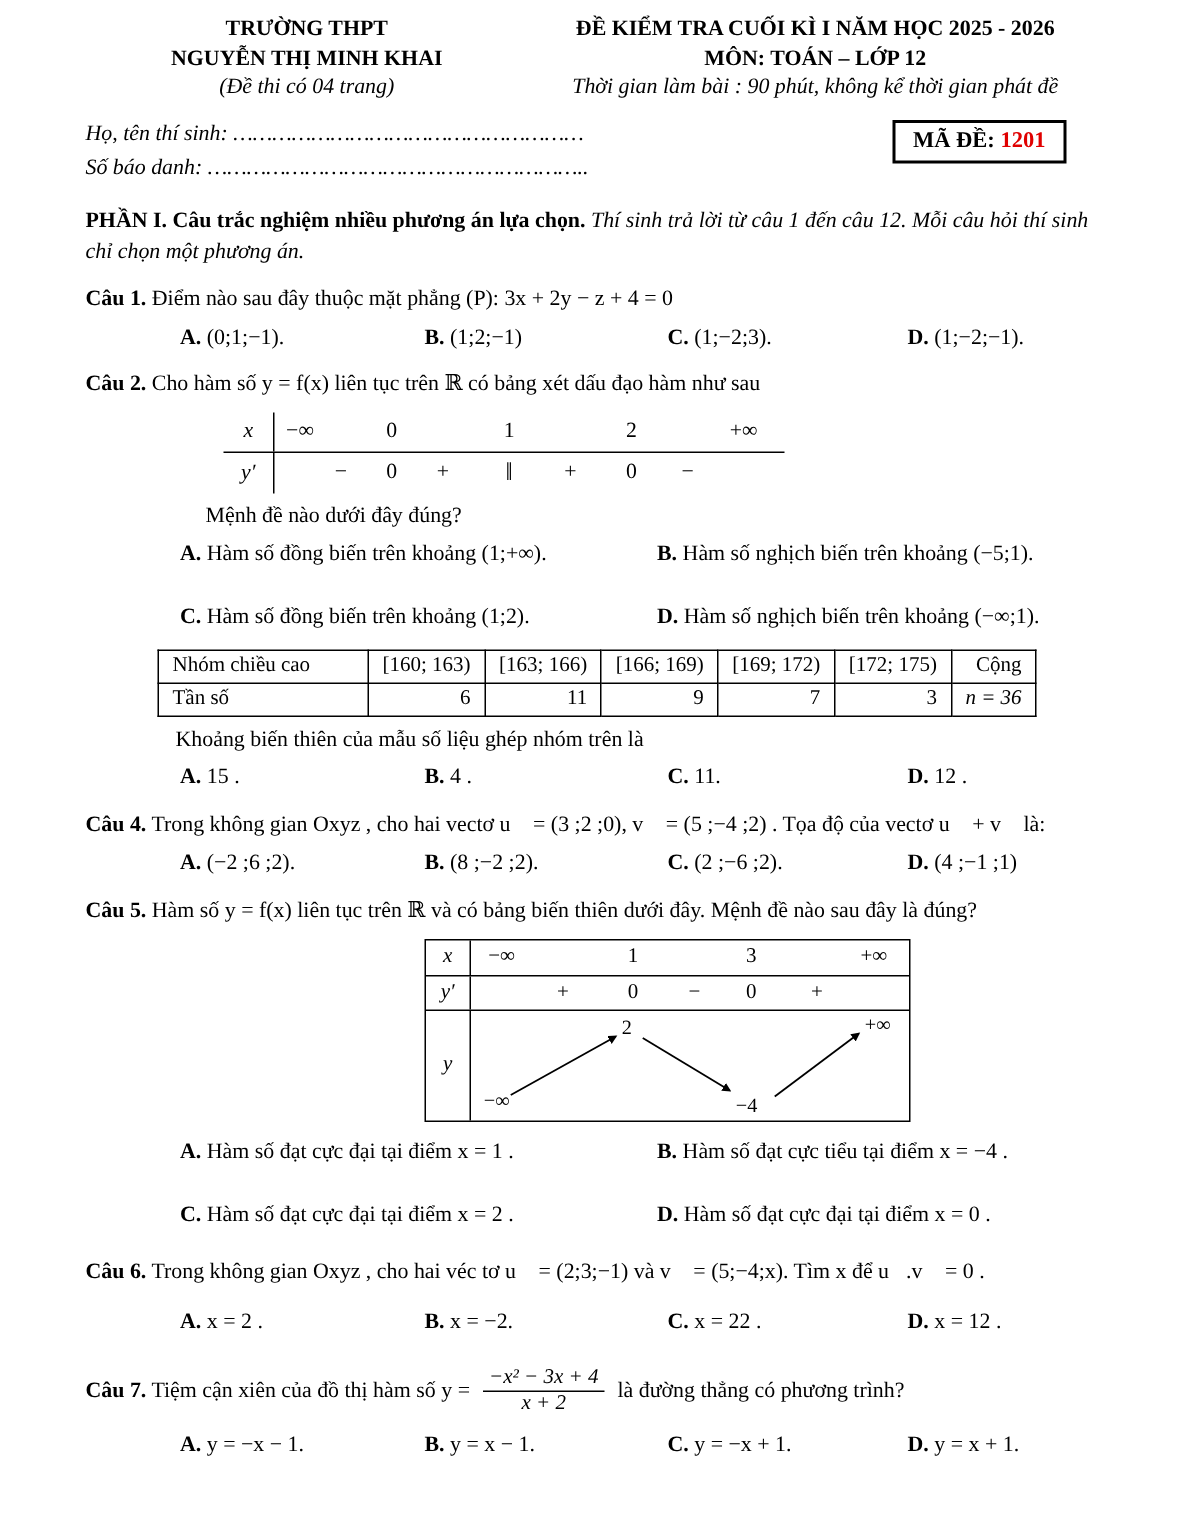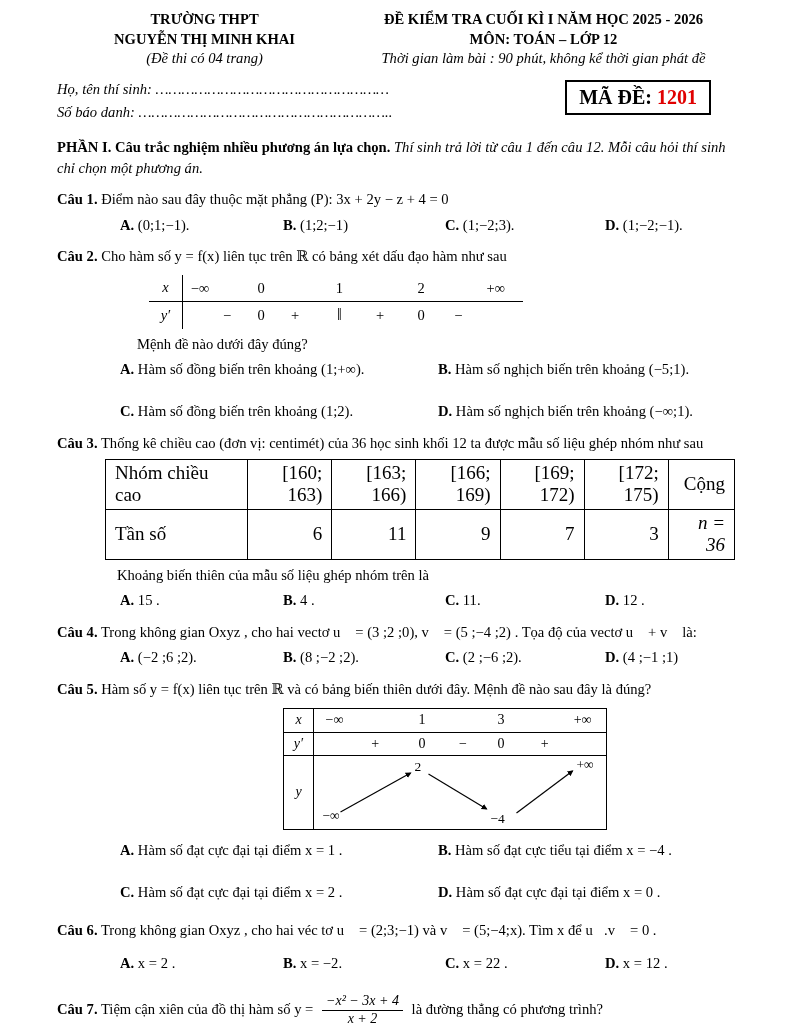--- a/index.html
+++ b/index.html
@@ -6,40 +6,40 @@
   html,body{background:#fff;}
   .page{width:792px;height:1024px;padding:10px 57px 8px;font-family:"Liberation Serif","DejaVu Serif",serif;font-size:14.6px;color:#000;position:relative;overflow:hidden;background:#fff;}
   .b{font-weight:bold;}
   .i{font-style:italic;}
   .red{color:#e00000;}
   .doc-header{display:flex;}
   .hdr-left{width:295px;text-align:center;line-height:1.35;}
   .hdr-right{flex:1;text-align:center;line-height:1.35;}
   .student-row{position:relative;margin-top:9px;height:46px;}
   .student-line{font-style:italic;line-height:1.55;}
-  .exam-code-box{position:absolute;right:24px;top:2px;border:2px solid #000;padding:4px 12px;font-weight:bold;font-size:20px;white-space:nowrap;}
+  .exam-code-box{position:absolute;right:24px;top:2px;border:2px solid #000;padding:4px 12px;font-weight:bold;font-size:15px;white-space:nowrap;}
   .part-head{margin-top:13px;line-height:1.45;}
   .question{margin-top:10px;}
   .q-text{line-height:1.45;}
   .options{margin-top:4px;line-height:1.5;}
   .options-4{display:grid;grid-template-columns:163px 162px 160px 1fr;margin-left:63px;}
   .options-2{display:grid;grid-template-columns:318px 1fr;margin-left:63px;row-gap:20px;}
   .opt{white-space:nowrap;}
   .indent60{margin-left:60px;}
   .indent80{margin-left:80px;}
   
   .sign-table{width:374px;margin:7px 0 5px 92px;font-size:14.5px;}
   .st-row{display:flex;height:27px;}
   .st-top{border-bottom:1.4px solid #000;}
   .st-label{width:34px;border-right:1.4px solid #000;font-style:italic;display:flex;align-items:center;justify-content:center;}
   .st-vals{flex:1;position:relative;}
   .st-vals span{position:absolute;top:50%;transform:translate(-50%,-50%);}
   .st-dbar{font-size:17px;}
   
-  .freq-table{border-collapse:collapse;margin:5px 0 5px 48px;font-size:19px;}
+  .freq-table{border-collapse:collapse;margin:5px 0 5px 48px;font-size:14px;}
   .freq-table td{border:1.2px solid #000;padding:2.5px 9px;text-align:right;}
   .freq-table td:first-child{text-align:left;min-width:140px;}
   
   .var-table{width:324px;border:1.3px solid #000;margin:8px 0 10px 226px;font-size:14px;}
   .vt-row{display:flex;}
   .vt-row + .vt-row{border-top:1.3px solid #000;}
   .vt-label{width:30px;border-right:1.3px solid #000;display:flex;align-items:center;justify-content:center;font-style:italic;}
   .vt-vals{flex:1;position:relative;}
   .vt-x,.vt-yp{height:23px;}
   .vt-y{height:74px;}
@@ -133,24 +133,20 @@
     <p class="q-text indent80">Mệnh đề nào dưới đây đúng?</p>
     <div class="options options-2">
       <span class="opt"><span class="b">A.</span> <span>Hàm số đồng biến trên khoảng (1;+∞).</span></span>
       <span class="opt"><span class="b">B.</span> <span>Hàm số nghịch biến trên khoảng (−5;1).</span></span>
       <span class="opt"><span class="b">C.</span> <span>Hàm số đồng biến trên khoảng (1;2).</span></span>
       <span class="opt"><span class="b">D.</span> <span>Hàm số nghịch biến trên khoảng (−∞;1).</span></span>
     </div>
   </div>
 
   <div class="question">
-    <p class="q-text">
-      <span class="b">Câu 3.</span>
-      <span>Thống kê chiều cao (đơn vị: centimét) của 36 học sinh khối 12 ta được mẫu số liệu ghép nhóm như sau</span>
-    </p>
     <table class="freq-table">
       <tbody>
           <tr>
         <td>Nhóm chiều cao</td>
         <td>[160; 163)</td>
         <td>[163; 166)</td>
         <td>[166; 169)</td>
         <td>[169; 172)</td>
         <td>[172; 175)</td>
         <td>Cộng</td>

